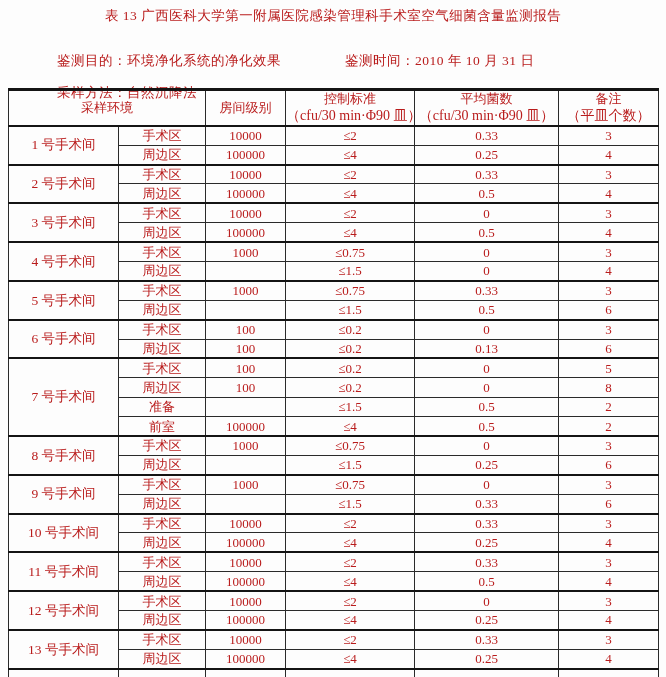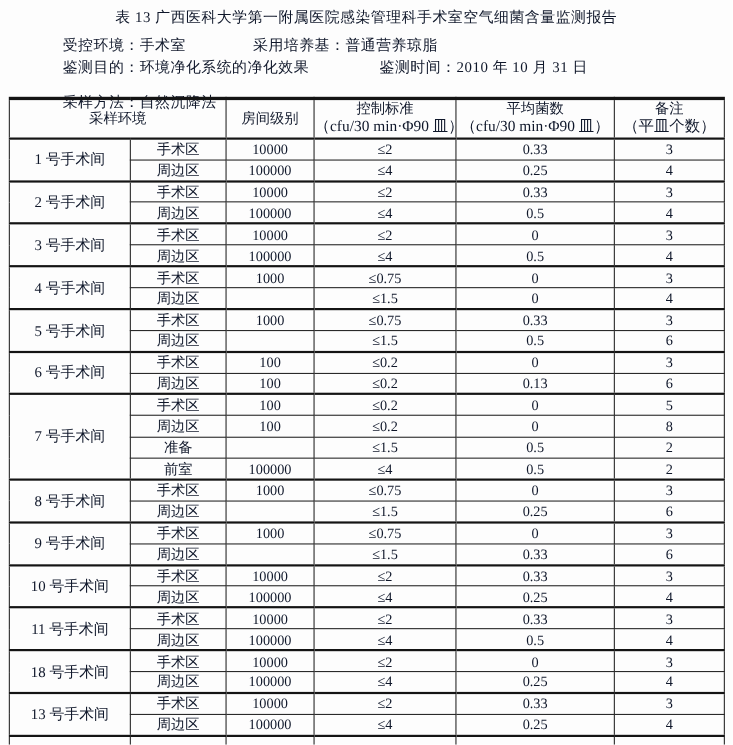--- a/index.html
+++ b/index.html
@@ -1,20 +1,20 @@
 <!DOCTYPE html>
 <html><head>
 <meta charset="utf-8">
 <style>
   html,body{margin:0;padding:0;background:#ffffff;}
   .page{
     position:relative;
     width:666px;height:677px;
     background:#fdfdfd;
-    color:#0f172a;
+    color:#b91c1c;
     font-family:"Liberation Serif","DejaVu Serif",serif;
     overflow:hidden;
   }
   .doc-title{
     position:absolute;top:7px;left:0;width:100%;
     text-align:center;
     font-size:13.5px;
     letter-spacing:0.5px;
     white-space:nowrap;
   }
@@ -57,23 +57,20 @@
   tbody td.room{font-size:13.5px;}
   tbody tr.partial{height:22px;}
 </style>
 </head>
 <body>
 
 <div class="page">
 
   <div class="doc-title">表 13  广西医科大学第一附属医院感染管理科手术室空气细菌含量监测报告</div>
 
-  <div class="meta-line meta-1">
-    <span class="meta-seg-1"><span>受控环境：</span><span>手术室</span></span><span><span>采用培养基：</span><span>普通营养琼脂</span></span>
-  </div>
 
   <div class="meta-line meta-2">
     <span class="meta-seg-2"><span>鉴测目的：</span><span>环境净化系统的净化效果</span></span><span><span>鉴测时间：</span><span>2010 年 10 月 31 日</span></span>
   </div>
 
   <div class="meta-line meta-3">
     <span>采样方法：</span><span>自然沉降法</span>
   </div>
 
   <table class="monitor">
@@ -277,21 +274,21 @@
           <td>3</td>
         </tr>
         <tr>
           <td>周边区</td>
           <td>100000</td>
           <td>≤4</td>
           <td>0.5</td>
           <td>4</td>
         </tr>
         <tr class="group-start">
-          <td rowspan="2" class="room">18 号手术间</td>
+          <td rowspan="2" class="room">12 号手术间</td>
           <td>手术区</td>
           <td>10000</td>
           <td>≤2</td>
           <td>0</td>
           <td>3</td>
         </tr>
         <tr>
           <td>周边区</td>
           <td>100000</td>
           <td>≤4</td>

